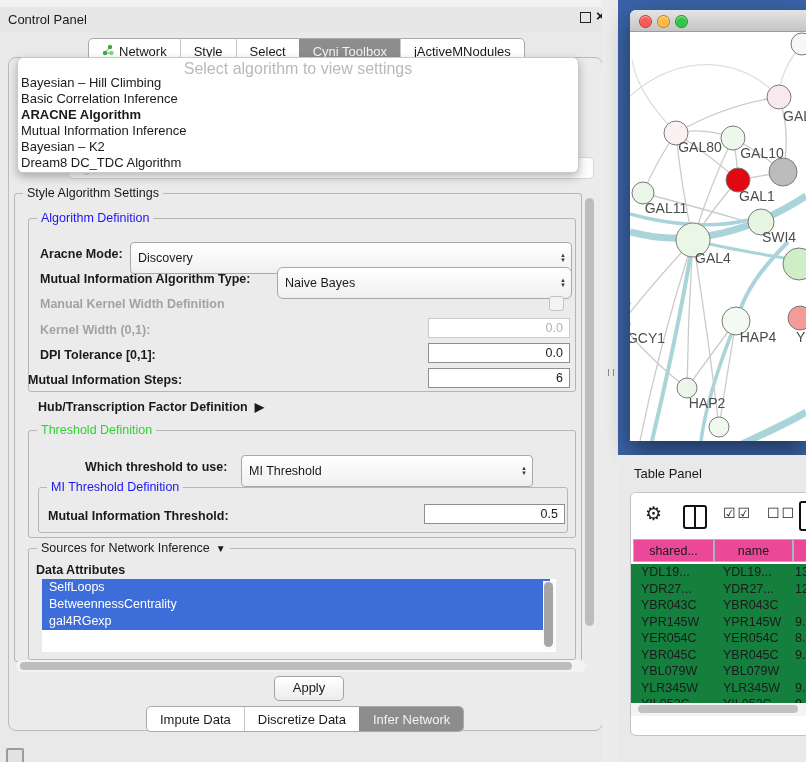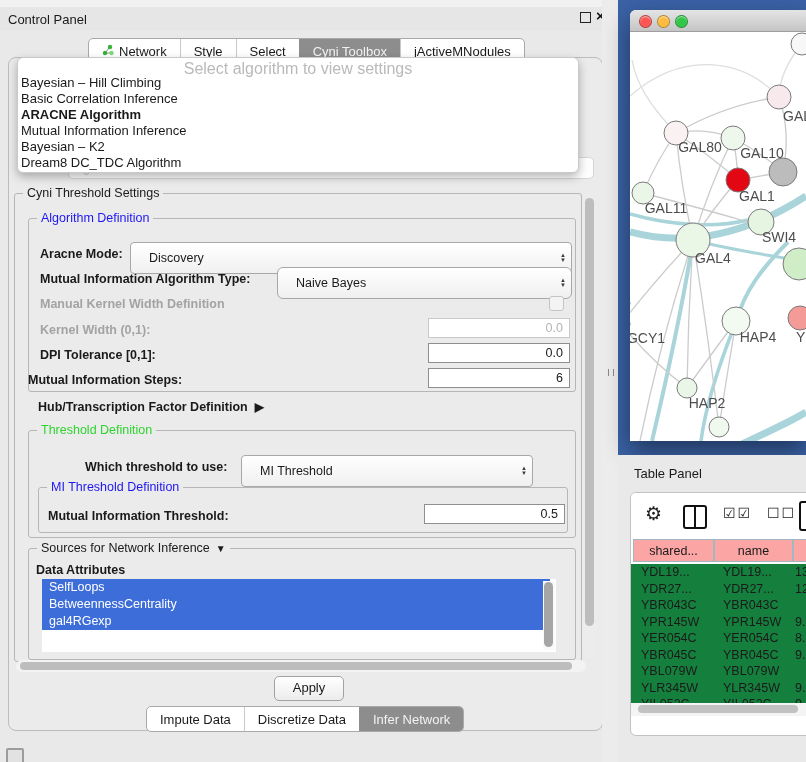--- a/index.html
+++ b/index.html
@@ -37,21 +37,21 @@
   
   .group{position:absolute;border:1px solid #b6b6b6;border-radius:3px;}
   .gtitle{position:absolute;top:-8px;left:8px;background:#ebebeb;padding:0 4px;font-size:12.5px;white-space:nowrap;}
   .gt-blue{color:#1d15f2;}
   .gt-green{color:#2fd32f;}
 
   .lbl{position:absolute;font-size:12.5px;font-weight:bold;white-space:nowrap;}
   .lbl-dis{color:#a3a3a3;}
 
   .combo{position:absolute;height:32px;border:1px solid #a8a8a8;border-radius:4px;
-         background:linear-gradient(#ffffff,#f0f0f0);display:flex;align-items:center;padding:0 5px 0 18px;box-sizing:border-box;}
+         background:linear-gradient(#ffffff,#f0f0f0);display:flex;align-items:center;padding:0 5px 0 7px;box-sizing:border-box;}
   .combo .val{font-size:12.5px;white-space:nowrap;}
   .combo .stepper{margin-left:auto;display:flex;flex-direction:column;align-items:center;font-size:6px;line-height:5px;color:#3a3a3a;}
 
   .field{position:absolute;height:20px;background:#fff;border:1px solid #8f8f8f;box-sizing:border-box;
          font-size:12.5px;line-height:18px;text-align:right;padding-right:6px;}
   .field.dis{border-color:#c9c9c9;color:#b3b3b3;}
 
   .cb{position:absolute;width:13px;height:13px;border:1px solid #c4c4c4;border-radius:3px;background:#f3f3f3;}
 
   .hub{position:absolute;font-size:12.5px;font-weight:bold;display:flex;align-items:center;gap:7px;}
@@ -88,21 +88,21 @@
   .tp-title{position:absolute;left:16px;top:11px;font-size:13px;}
   .tablebox{left:630px;top:492px;width:176px;height:242px;background:#ffffff;border:1px solid #c2c2c2;
             border-radius:6px 0 0 6px;overflow:hidden;}
   .tb-toolbar{position:absolute;left:0;top:0;width:176px;height:46px;background:#fff;}
   .gear{position:absolute;left:14px;top:9px;font-size:19px;color:#1d1d1d;}
   .splitcols{position:absolute;left:52px;top:12px;width:20px;height:20px;border:2px solid #111;border-radius:3px;}
   .splitcols .mid{position:absolute;left:9px;top:0;width:2px;height:20px;background:#111;}
   .chk{position:absolute;top:12px;font-size:14px;letter-spacing:2px;color:#222;}
   .file-ico{position:absolute;left:168px;top:8px;width:22px;height:26px;border:2px solid #111;border-radius:3px;background:#fff;}
   .thead{position:absolute;left:0;top:46px;width:176px;height:25px;}
-  .th{position:absolute;top:0;height:23px;background:#fca5a5;border:1px solid #9fb8c2;box-sizing:border-box;
+  .th{position:absolute;top:0;height:23px;background:#ec4899;border:1px solid #9fb8c2;box-sizing:border-box;
       font-size:12.5px;text-align:center;line-height:22px;}
   .trows{position:absolute;left:0;top:71px;width:176px;height:139px;overflow:hidden;background:#15803d;}
   .tr{position:relative;height:16.5px;line-height:16.5px;font-size:12.5px;white-space:nowrap;}
   .tr span{position:absolute;top:0;}
   .c1{left:10px;} .c2{left:92px;} .c3{left:164px;}
   .tb-hscroll{position:absolute;left:0;top:210px;width:176px;height:13px;background:#f4f4f4;}
   .tb-hthumb{position:absolute;left:7px;top:2px;width:160px;height:8px;background:#c2c2c2;border-radius:4px;}
 
   svg text{font-family:"Liberation Sans",sans-serif;}
 </style>
@@ -155,21 +155,21 @@
     <div class="ph">Select algorithm to view settings</div>
     <div class="opt" style="top:17px;">Bayesian – Hill Climbing</div>
     <div class="opt" style="top:33px;">Basic Correlation Inference</div>
     <div class="opt bold" style="top:49px;">ARACNE Algorithm</div>
     <div class="opt" style="top:65px;">Mutual Information Inference</div>
     <div class="opt" style="top:81px;">Bayesian – K2</div>
     <div class="opt" style="top:97px;">Dream8 DC_TDC Algorithm</div>
   </div>
 
   <div class="group" style="left:14px;top:193px;width:566px;height:467px;">
-    <span class="gtitle">Cyni Threshold Settings</span>
+    <span class="gtitle">Style Algorithm Settings</span>
   </div>
 
   <div class="group" style="left:28px;top:218px;width:546px;height:172px;">
     <span class="gtitle gt-blue">Algorithm Definition</span>
   </div>
   <span class="lbl" style="left:40px;top:247px;">Aracne Mode:</span>
   <div class="combo" style="left:130px;top:242px;width:442px;">
     <span class="val">Discovery</span>
     <span class="stepper">
         <span>▲</span>

